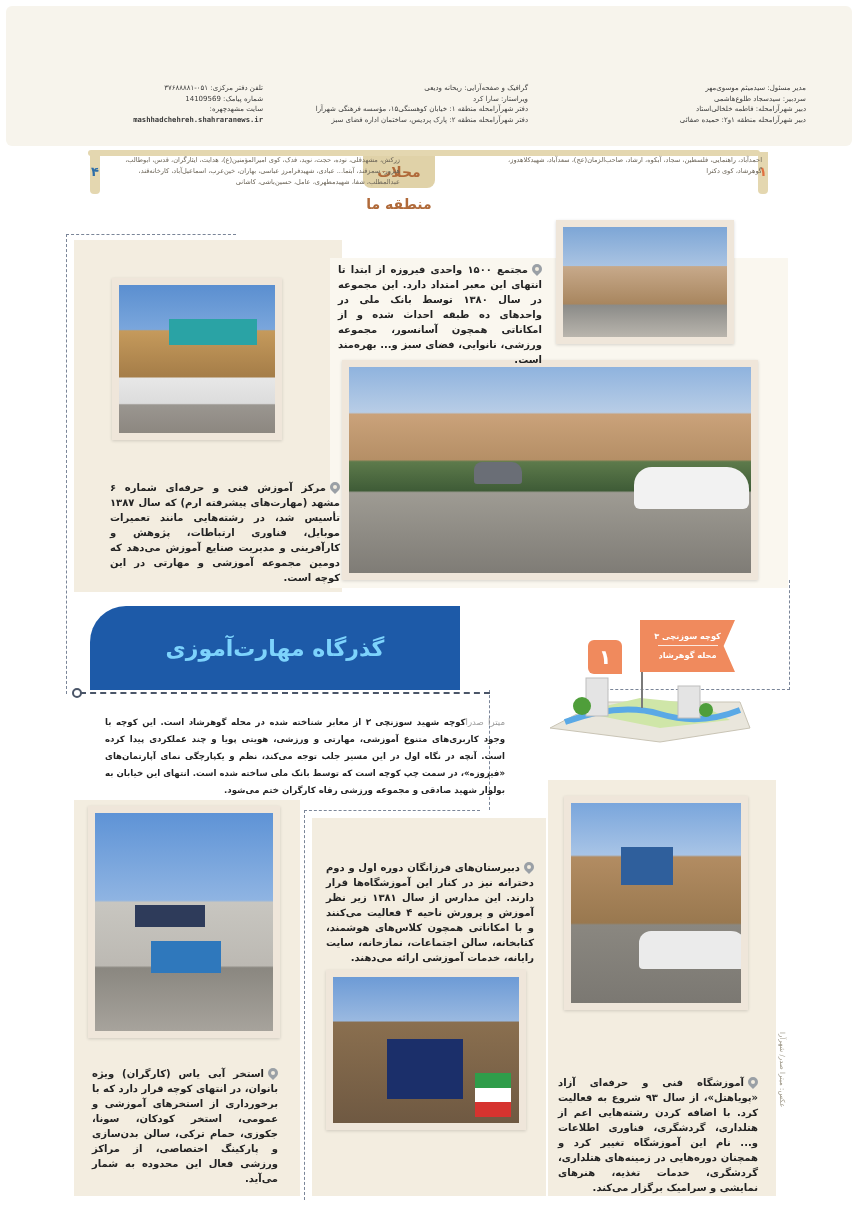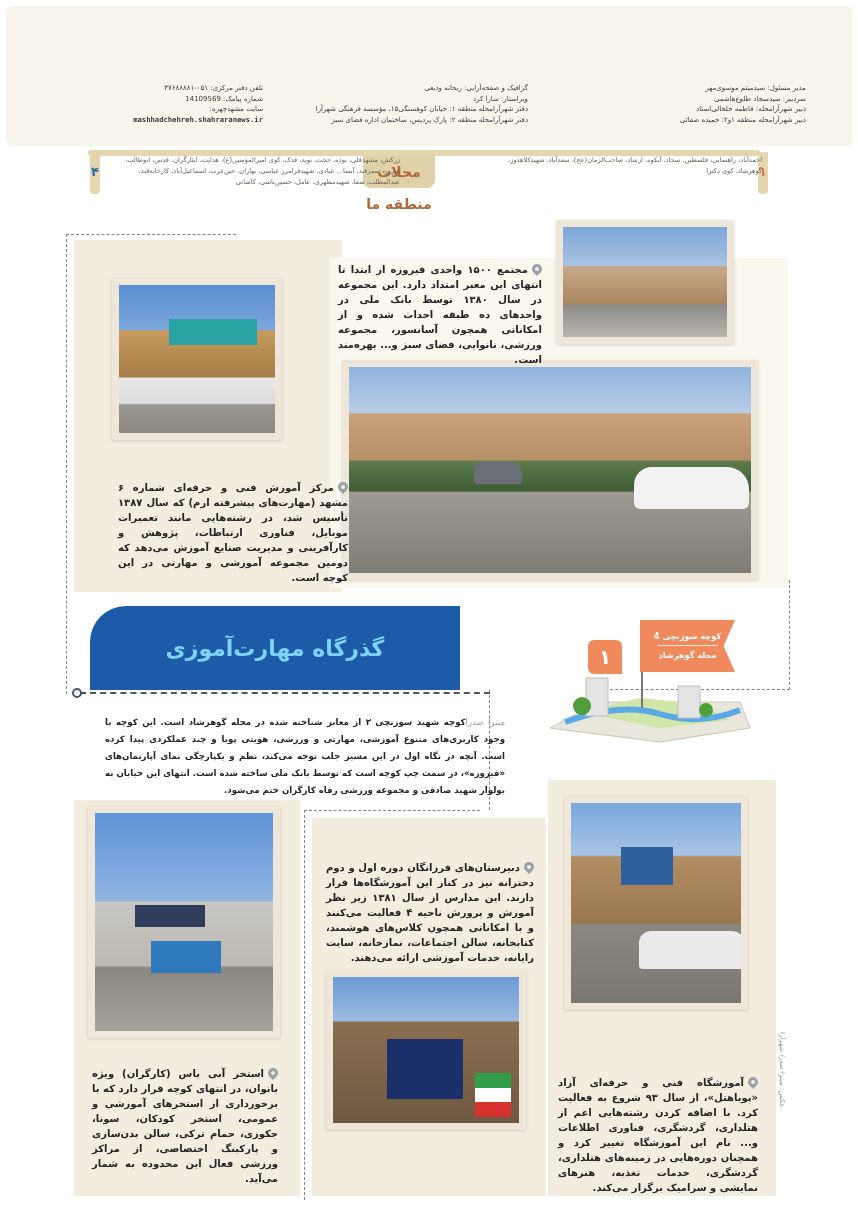--- a/index.html
+++ b/index.html
@@ -117,21 +117,21 @@
   </div>
 </div>
 <div class="photo-frame" style="left:88px;top:806px;width:192px;height:232px;">
   <div class="photo" style="background:linear-gradient(180deg,#5e93d6 0%,#8fb4e2 40%,#c8c6c0 41%,#bcb9b3 70%,#8a8780 71%,#a7a39c 100%);">
     <div style="position:absolute;left:40px;top:92px;width:70px;height:22px;background:#2e3b5a;"></div>
     <div style="position:absolute;left:56px;top:128px;width:70px;height:32px;background:#2f78bc;"></div>
   </div>
 </div>
 
 <div class="caption" style="left:338px;top:262px;width:204px;"><span class="pin"></span><span>مجتمع ۱۵۰۰ واحدی فیروزه از ابتدا تا انتهای این معبر امتداد دارد. این مجموعه در سال ۱۳۸۰ توسط بانک ملی در واحدهای ده طبقه احداث شده و از امکاناتی همچون آسانسور، مجموعه ورزشی، نانوایی، فضای سبز و... بهره‌مند است.</span></div>
-<div class="caption" style="left:118px;top:480px;width:230px;"><span class="pin"></span><span>مرکز آموزش فنی و حرفه‌ای شماره ۶ مشهد (مهارت‌های پیشرفته ارم) که سال ۱۳۸۷ تأسیس شد، در رشته‌هایی مانند تعمیرات موبایل، فناوری ارتباطات، پژوهش و کارآفرینی و مدیریت صنایع آموزش می‌دهد که دومین مجموعه آموزشی و مهارتی در این کوچه است.</span></div>
+<div class="caption" style="left:110px;top:480px;width:230px;"><span class="pin"></span><span>مرکز آموزش فنی و حرفه‌ای شماره ۶ مشهد (مهارت‌های پیشرفته ارم) که سال ۱۳۸۷ تأسیس شد، در رشته‌هایی مانند تعمیرات موبایل، فناوری ارتباطات، پژوهش و کارآفرینی و مدیریت صنایع آموزش می‌دهد که دومین مجموعه آموزشی و مهارتی در این کوچه است.</span></div>
 <div class="caption" style="left:326px;top:860px;width:208px;"><span class="pin"></span><span>دبیرستان‌های فرزانگان دوره اول و دوم دخترانه نیز در کنار این آموزشگاه‌ها قرار دارند. این مدارس از سال ۱۳۸۱ زیر نظر آموزش و پرورش ناحیه ۴ فعالیت می‌کنند و با امکاناتی همچون کلاس‌های هوشمند، کتابخانه، سالن اجتماعات، نمازخانه، سایت رایانه، خدمات آموزشی ارائه می‌دهند.</span></div>
 <div class="caption" style="left:558px;top:1036px;width:200px;margin-top:39px;"><span class="pin"></span><span>آموزشگاه فنی و حرفه‌ای آزاد «پویاهتل»، از سال ۹۳ شروع به فعالیت کرد. با اضافه کردن رشته‌هایی اعم از هتلداری، گردشگری، فناوری اطلاعات و... نام این آموزشگاه تغییر کرد و همچنان دوره‌هایی در زمینه‌های هتلداری، گردشگری، خدمات تغذیه، هنرهای نمایشی و سرامیک برگزار می‌کند.</span></div>
 <div class="caption" style="left:92px;top:1066px;width:186px;"><span class="pin"></span><span>استخر آبی یاس (کارگران) ویژه بانوان، در انتهای کوچه قرار دارد که با برخورداری از استخرهای آموزشی و عمومی، استخر کودکان، سونا، جکوزی، حمام ترکی، سالن بدن‌سازی و پارکینگ اختصاصی، از مراکز ورزشی فعال این محدوده به شمار می‌آید.</span></div>
 
 <div class="title-banner">
   <span>گذرگاه مهارت‌آموزی</span>
 </div>
 <div class="dash-line-h"></div>
 <div class="circle-dot"></div>
 
@@ -141,19 +141,19 @@
   <polygon points="10,118 60,92 200,92 210,118 120,132" fill="#e9e6dc" stroke="#c9c4b5"></polygon>
   <polygon points="40,102 100,88 160,94 190,110 120,118" fill="#cfe6a8"></polygon>
   <path d="M25 112 Q80 92 120 104 T200 100" stroke="#5aa9e6" stroke-width="6" fill="none"></path>
   <rect x="46" y="68" width="22" height="38" fill="#e4e4e4" stroke="#bdbdbd"></rect>
   <rect x="138" y="76" width="22" height="32" fill="#e4e4e4" stroke="#bdbdbd"></rect>
   <circle cx="42" cy="96" r="9" fill="#4f9e3a"></circle>
   <circle cx="166" cy="100" r="7" fill="#4f9e3a"></circle>
   <line x1="102" y1="60" x2="102" y2="98" stroke="#7a7a7a" stroke-width="2"></line>
 </svg>
 <div class="flag">
-  <div>کوچه سوزنچی 4</div>
+  <div>کوچه سوزنچی ۳</div>
   <span class="sep"></span>
   <div>محله گوهرشاد</div>
 </div>
 <div class="num-badge">۱</div>
 
 <div class="side-credit">عکس: میترا صدر/ شهرآرا</div>
 
 </body></html>

